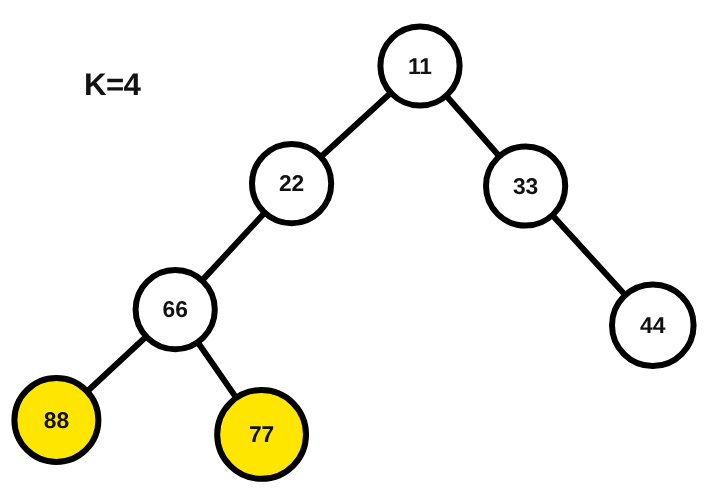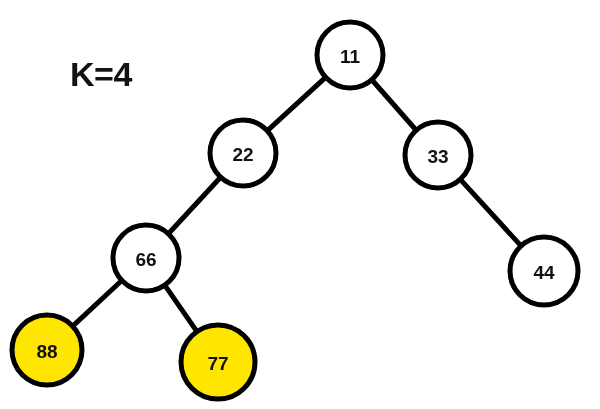--- a/index.html
+++ b/index.html
@@ -37,21 +37,21 @@
     font-size: 19px;
     fill: #111111;
     text-anchor: middle;
     dominant-baseline: central;
     user-select: none;
   }
   .k-label {
     position: absolute;
     font-family: "Liberation Sans", sans-serif;
     font-weight: bold;
-    font-size: 34px;
+    font-size: 26px;
     color: #121212;
     letter-spacing: -0.5px;
     white-space: nowrap;
   }
 </style>
 </head>
 <body>
 
 <div id="canvas">
 

